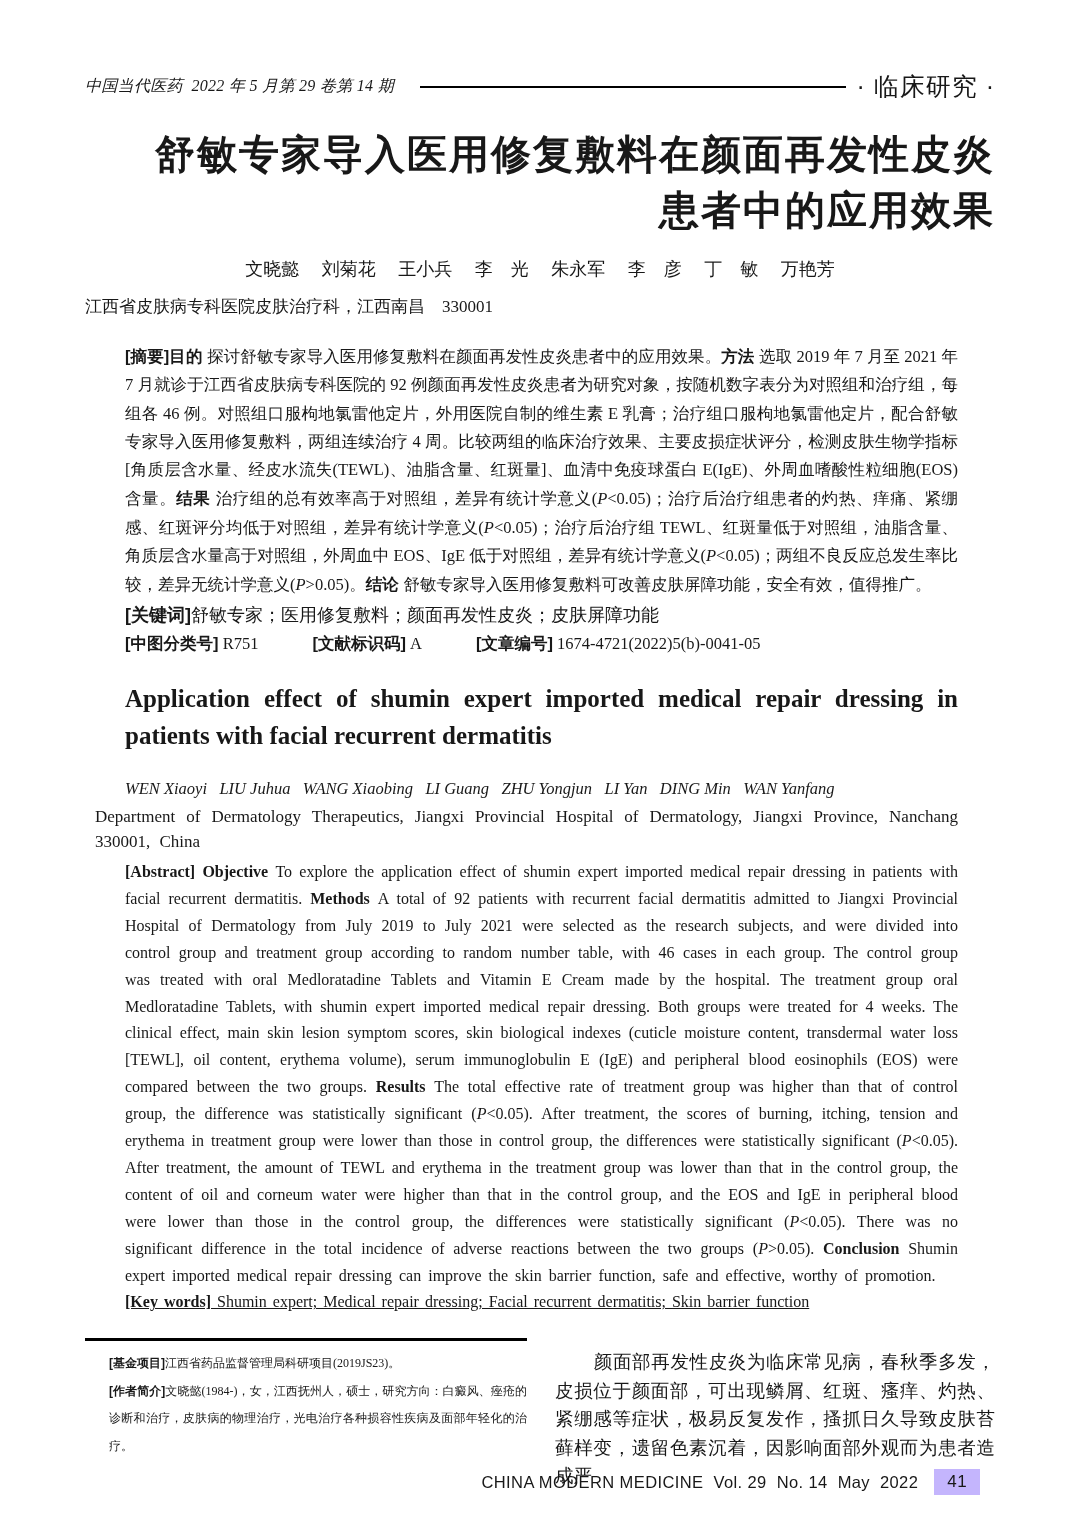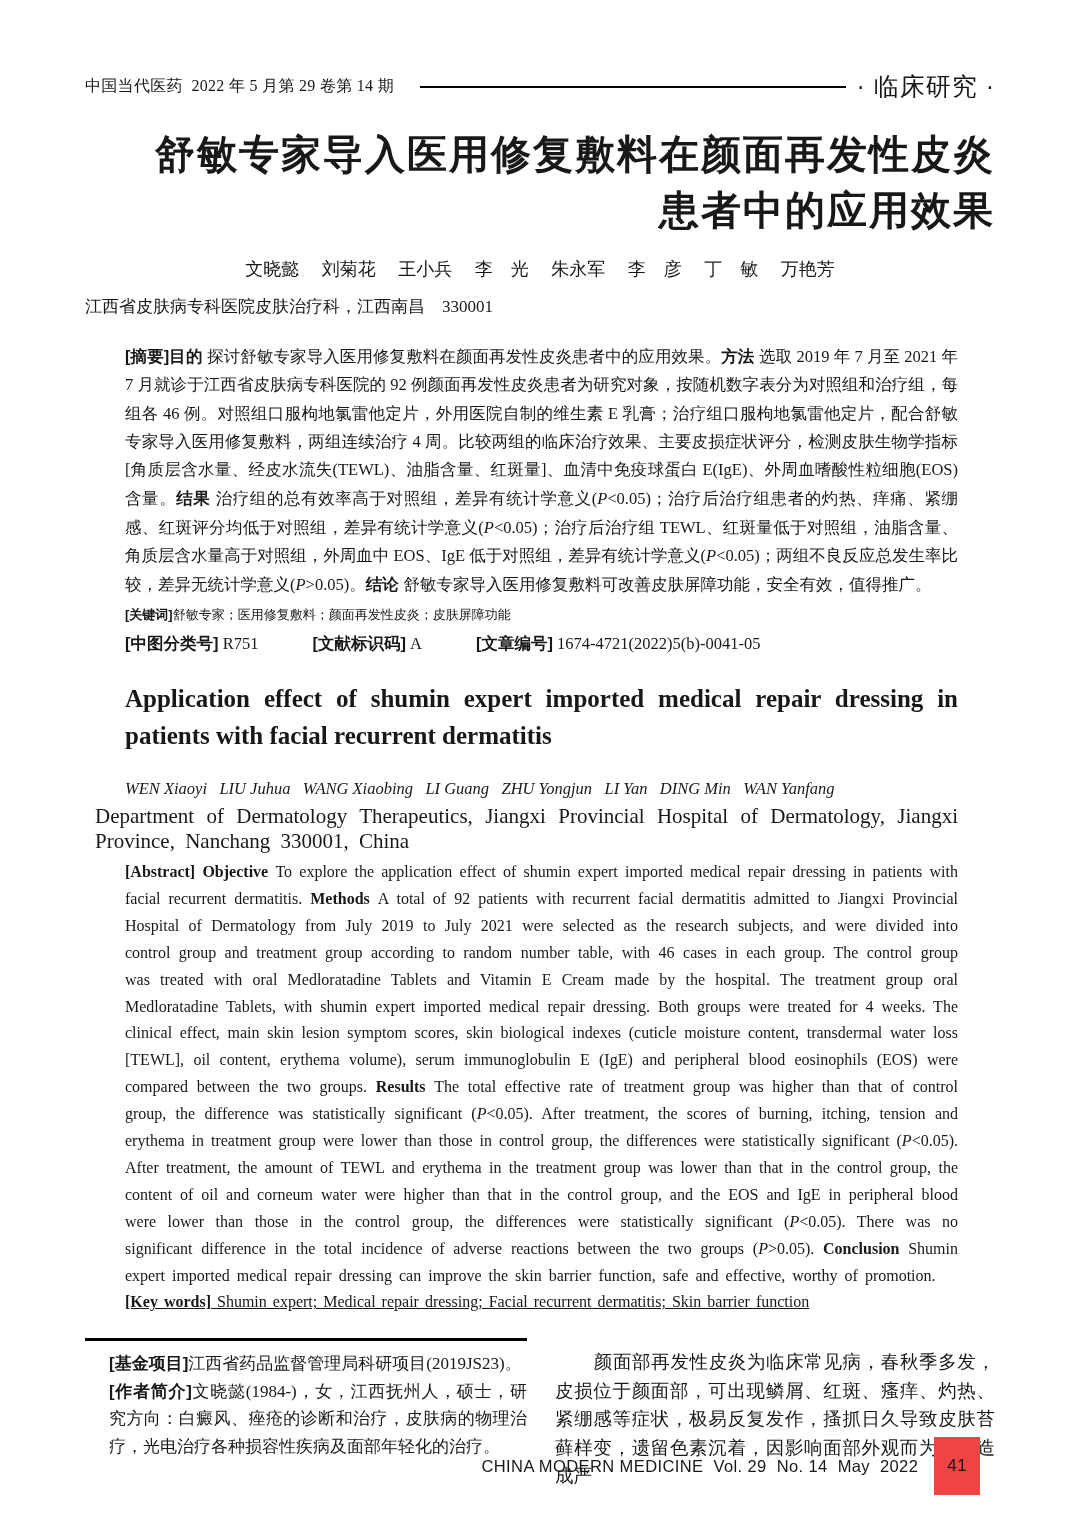--- a/index.html
+++ b/index.html
@@ -4,52 +4,52 @@
 <style>
   html,body { margin:0; padding:0; background:#e8e8e8; }
   .page {
     width:1080px; height:1527px; margin:0 auto; background:#ffffff;
     position:relative; box-sizing:border-box; padding:70px 85px 0 85px;
     font-family:"Liberation Serif","DejaVu Serif",serif;
     color:#181818; overflow:hidden;
   }
   
   .header { display:flex; align-items:center; }
-  .journal-info { font-size:16px; white-space:pre-wrap; letter-spacing:0.3px; }
+  .journal-info { font-size:16px; white-space:pre-wrap; letter-spacing:0.3px;font-style:italic; }
   .header-rule { flex:1; height:2px; background:#000; margin:0 10px 0 26px; }
   .section-badge { font-family:"Liberation Sans","DejaVu Sans",sans-serif; font-weight:normal; font-size:25px; letter-spacing:1px; white-space:pre-wrap; }
   
   .title-cn { text-align:right; font-weight:bold; font-size:40px; line-height:56px; letter-spacing:2px; margin-top:24px; }
   .authors-cn { text-align:center; margin-top:18px; font-size:18px; white-space:pre-wrap; }
   .affiliation-cn { margin-top:14px; font-size:17px; white-space:pre-wrap; }
   
   .ind { margin-left:40px; margin-right:37px; }
   .abstract-cn { margin-top:24px; font-size:16.5px; line-height:28.3px; text-align:justify; }
-  .keywords-cn { font-size:13px; line-height:28.3px; margin-top:1px; }
+  .keywords-cn { font-size:18px; line-height:28.3px; margin-top:1px; }
   .class-row { display:flex; gap:54px; font-size:16.5px; line-height:29px; margin-top:0; }
   .class-row b { font-family:"Liberation Sans","DejaVu Sans",sans-serif; font-weight:bold; }
   .abstract-cn b, .keywords-cn b, .footnote b { font-family:"Liberation Sans","DejaVu Sans",sans-serif; font-weight:bold; }
   
   .title-en { margin-top:22px; font-size:25px; font-weight:bold; line-height:37px; text-align:justify; }
   .authors-en { margin-top:25px; font-size:16.5px; font-style:italic; white-space:pre-wrap; }
-  .affiliation-en { margin-top:5px; font-size:21px; line-height:25px; text-align:justify; word-spacing:5px;margin-left:10px; }
+  .affiliation-en { margin-top:5px; font-size:17px; line-height:25px; text-align:justify; word-spacing:5px;margin-left:10px; }
   .abstract-en { margin-top:5px; font-size:16px; line-height:26.9px; text-align:justify; word-spacing:3px; }
   .keywords-en { font-size:16px; line-height:26.9px; word-spacing:2px;text-decoration:underline; }
   
   .bottom { display:flex; gap:28px; margin-top:22px; align-items:flex-start; }
   .col-left { width:442px; flex:none; }
   .fund-divider { border-top:3px solid #000; margin-bottom:9px; }
-  .footnote { font-size:17px; line-height:27.5px; text-align:justify;padding-left:24px; }
+  .footnote { font-size:12px; line-height:27.5px; text-align:justify;padding-left:24px; }
   .col-right { flex:1; padding-top:10px; }
   .intro { font-size:18.5px; line-height:28.5px; text-align:justify; text-indent:2.1em; }
   
   .footer { position:absolute; right:100px; bottom:32px; display:flex; align-items:center; gap:16px;
     font-family:"Liberation Sans","DejaVu Sans",sans-serif; font-size:16.5px; letter-spacing:0.4px; }
   .footer-text { white-space:pre-wrap; }
-  .page-badge { background:#ef4444; padding:19px 13px; font-size:17px; }
+  .page-badge { background:#c4b5fd; padding:3px 13px; font-size:17px; }
   i { font-style:italic; }
   b { font-weight:bold; }
 </style>
 </head>
 <body>
 
 <div class="page">
 
   <div class="header">
     <span class="journal-info">中国当代医药  2022 年 5 月第 29 卷第 14 期</span>

